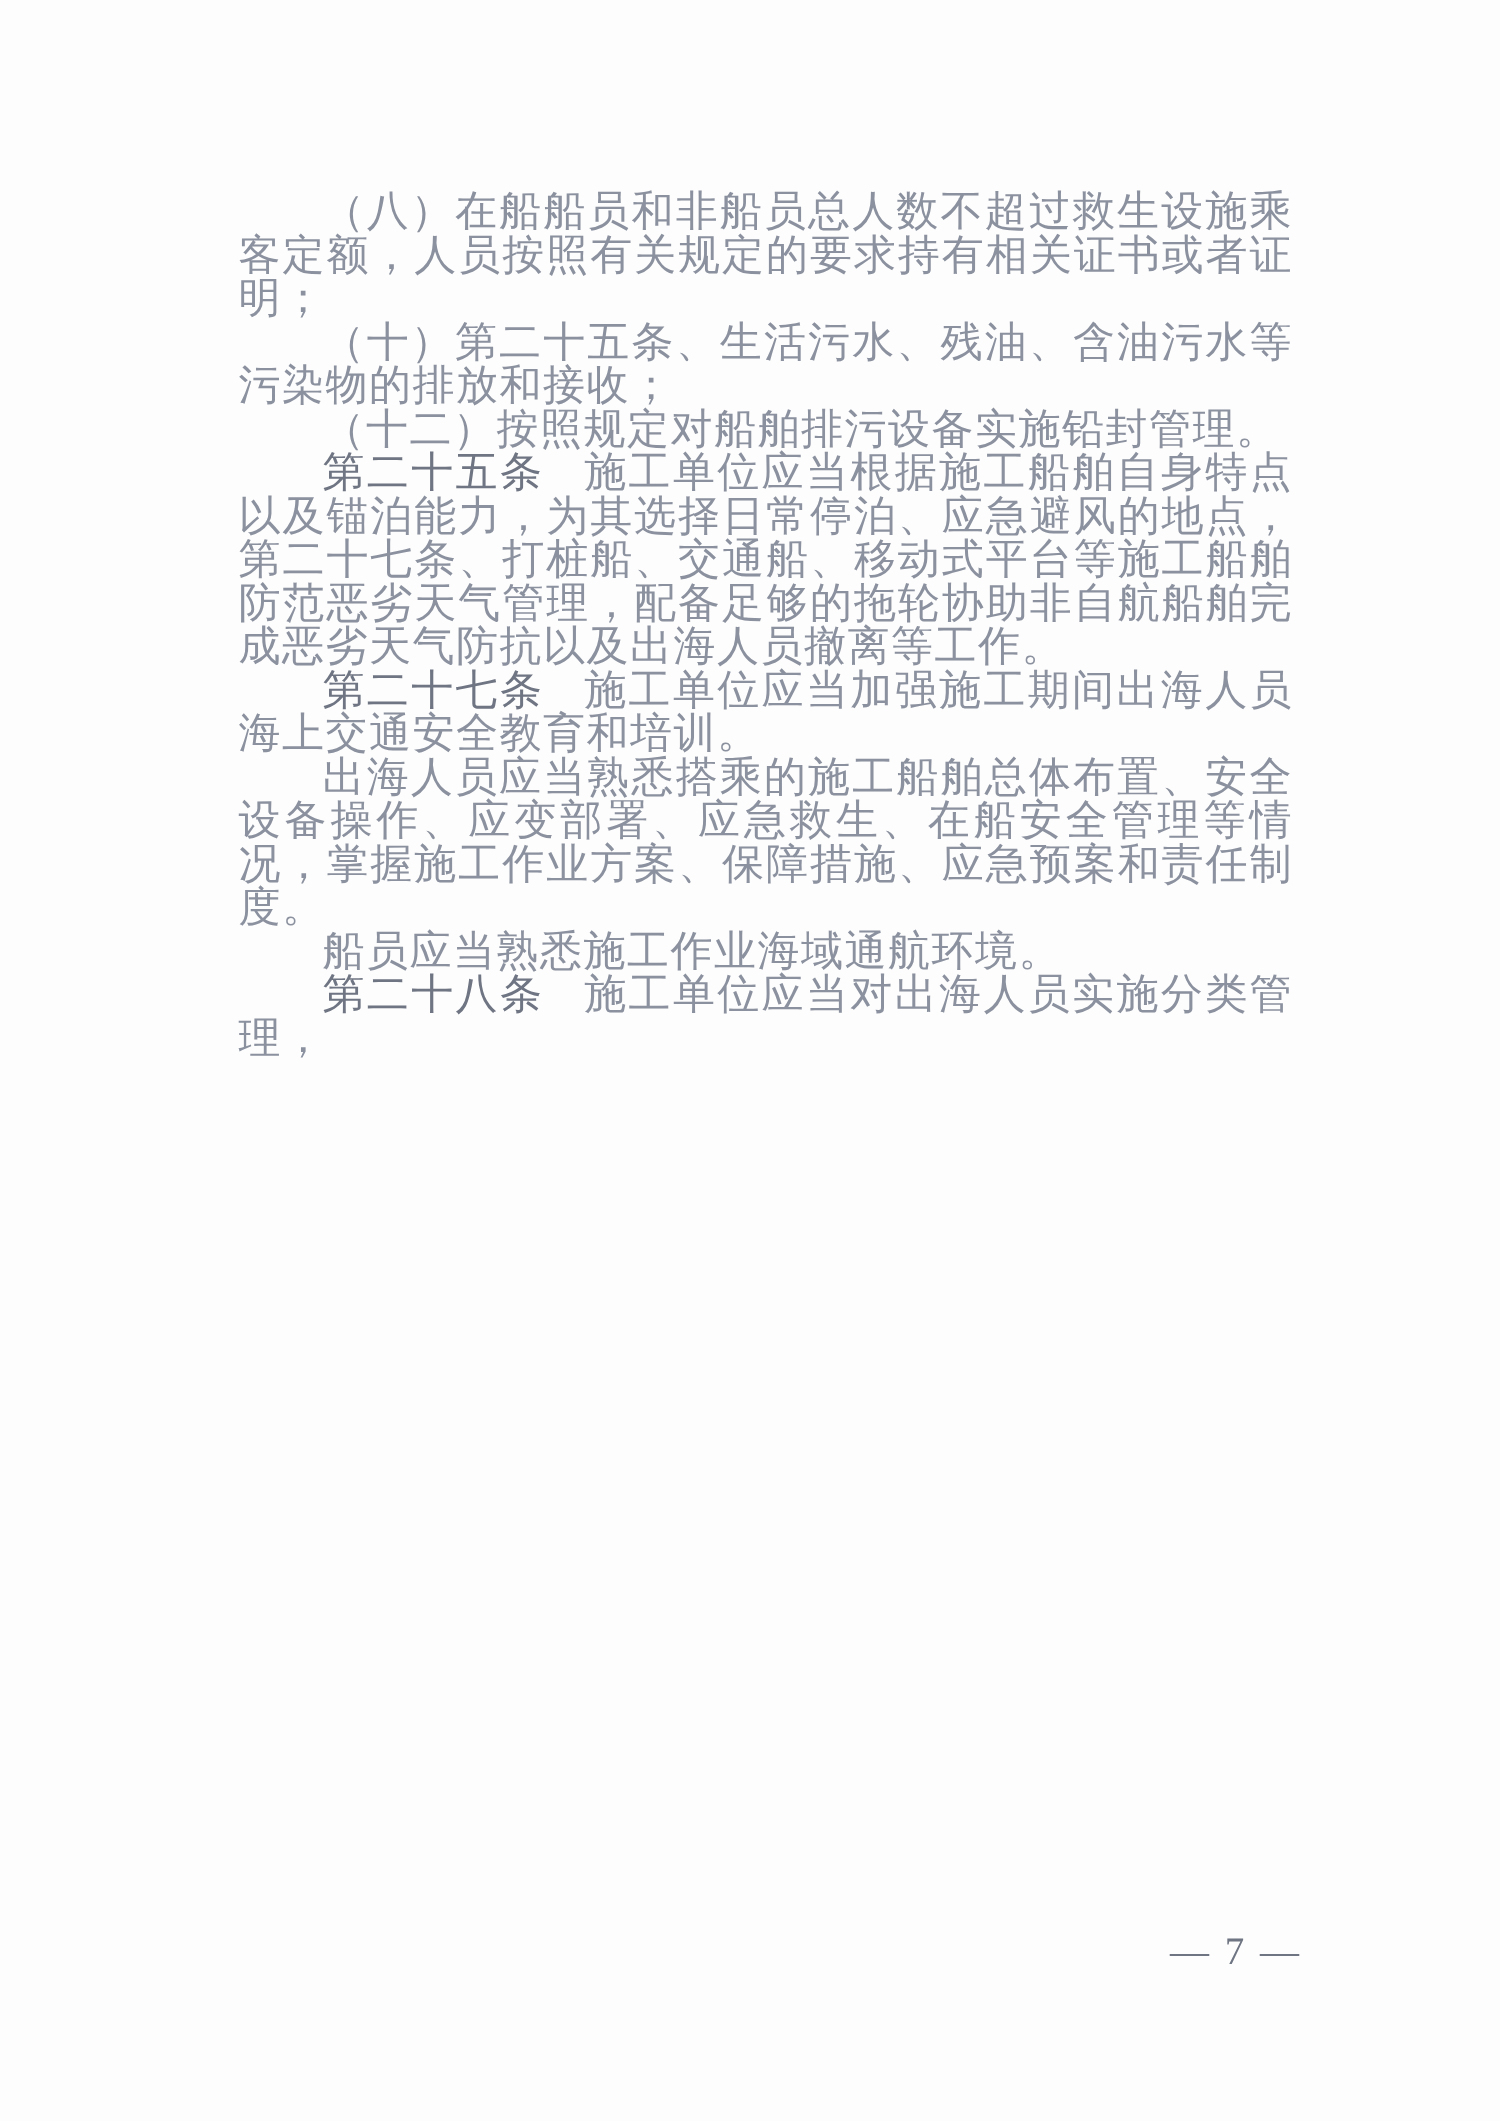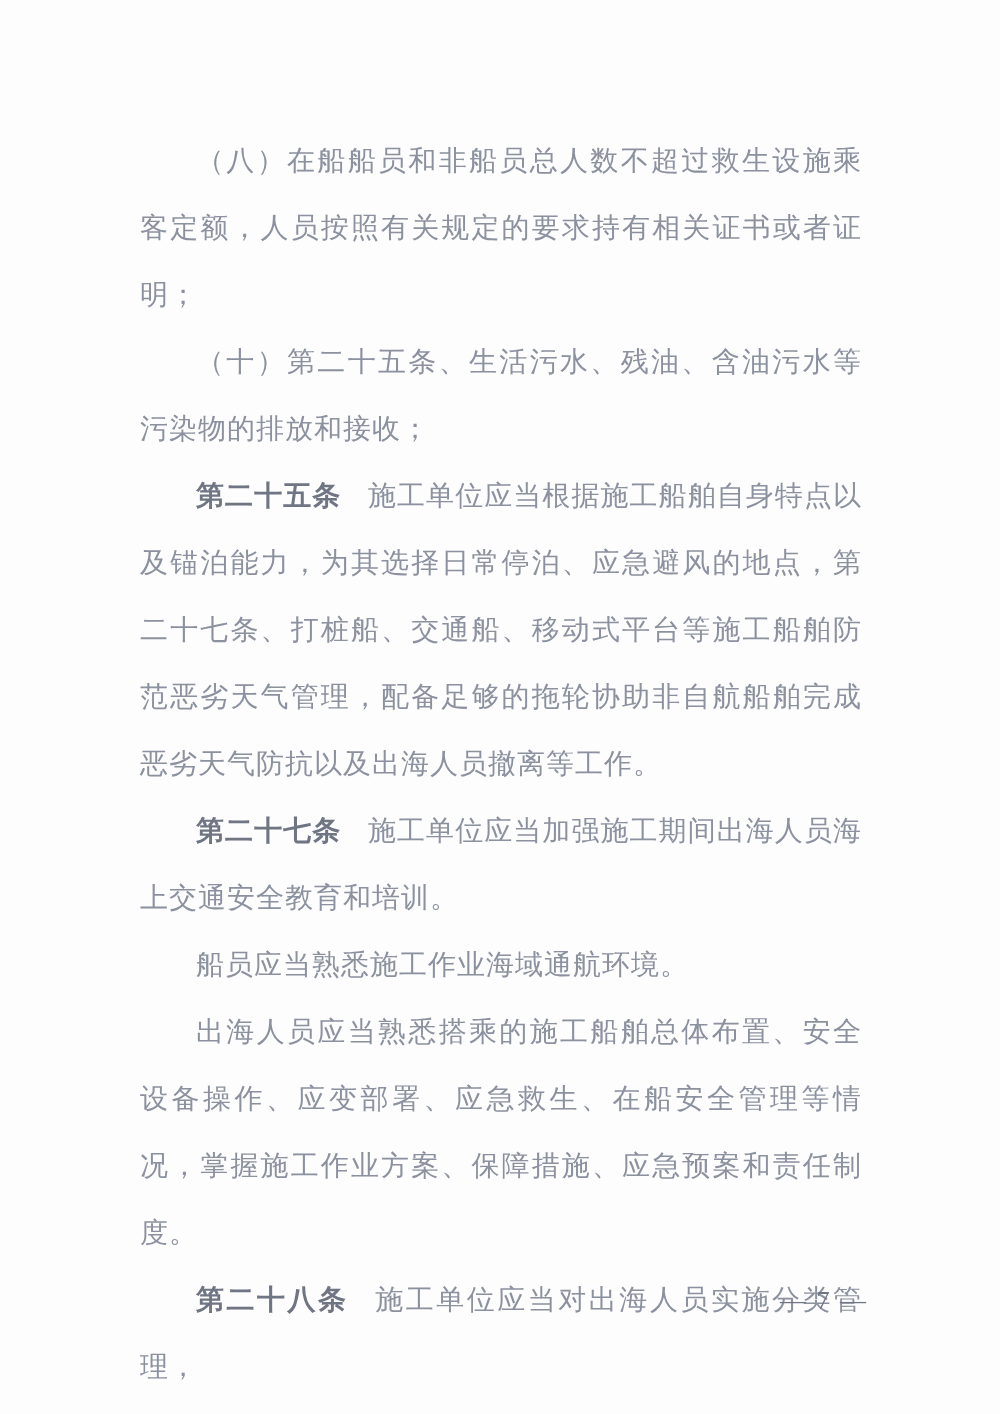--- a/index.html
+++ b/index.html
@@ -23,49 +23,51 @@
     background: var(--background);
   }
   .content {
     position: absolute;
     left: 140px;
     top: 127px;
     width: 722px;
   }
   .para {
     font-size: 28px;
-    line-height: 67px;
+    line-height: 29px;
     letter-spacing: 1px;
     color: var(--text);
     text-align: justify;
     text-indent: 2em;
     word-break: break-all;
+    margin-left: 19px;
   }
   .lead {
-    font-weight: bold;
+    font-weight: normal;
     color: var(--lead);
   }
   .lead:not(:empty) { margin-right: 0.95em; }
   .lead:empty { display: none; }
   .page-number {
     position: absolute;
     top: 1286px;
     right: 132px;
     font-size: 26px;
     letter-spacing: 2px;
     color: var(--page_number);
   }
 </style>
 </head>
 <body>
 
 <div class="page">
   <div class="content">
     <p class="para"><span>（八）在船船员和非船员总人数不超过救生设施乘客定额，人员按照有关规定的要求持有相关证书或者证明；</span></p>
     <p class="para"><span>（十）第二十五条、生活污水、残油、含油污水等污染物的排放和接收；</span></p>
+    <p class="para"><span>（十二）按照规定对船舶排污设备实施铅封管理。</span></p>
     <p class="para"><span class="lead">第二十五条</span><span>施工单位应当根据施工船舶自身特点以及锚泊能力，为其选择日常停泊、应急避风的地点，第二十七条、打桩船、交通船、移动式平台等施工船舶防范恶劣天气管理，配备足够的拖轮协助非自航船舶完成恶劣天气防抗以及出海人员撤离等工作。</span></p>
     <p class="para"><span class="lead">第二十七条</span><span>施工单位应当加强施工期间出海人员海上交通安全教育和培训。</span></p>
+    <p class="para"><span>出海人员应当熟悉搭乘的施工船舶总体布置、安全设备操作、应变部署、应急救生、在船安全管理等情况，掌握施工作业方案、保障措施、应急预案和责任制度。</span></p>
     <p class="para"><span>船员应当熟悉施工作业海域通航环境。</span></p>
-    <p class="para"><span>出海人员应当熟悉搭乘的施工船舶总体布置、安全设备操作、应变部署、应急救生、在船安全管理等情况，掌握施工作业方案、保障措施、应急预案和责任制度。</span></p>
     <p class="para"><span class="lead">第二十八条</span><span>施工单位应当对出海人员实施分类管理，</span></p>
   </div>
   <div class="page-number">— 7 —</div>
 </div>
 
 </body></html>

